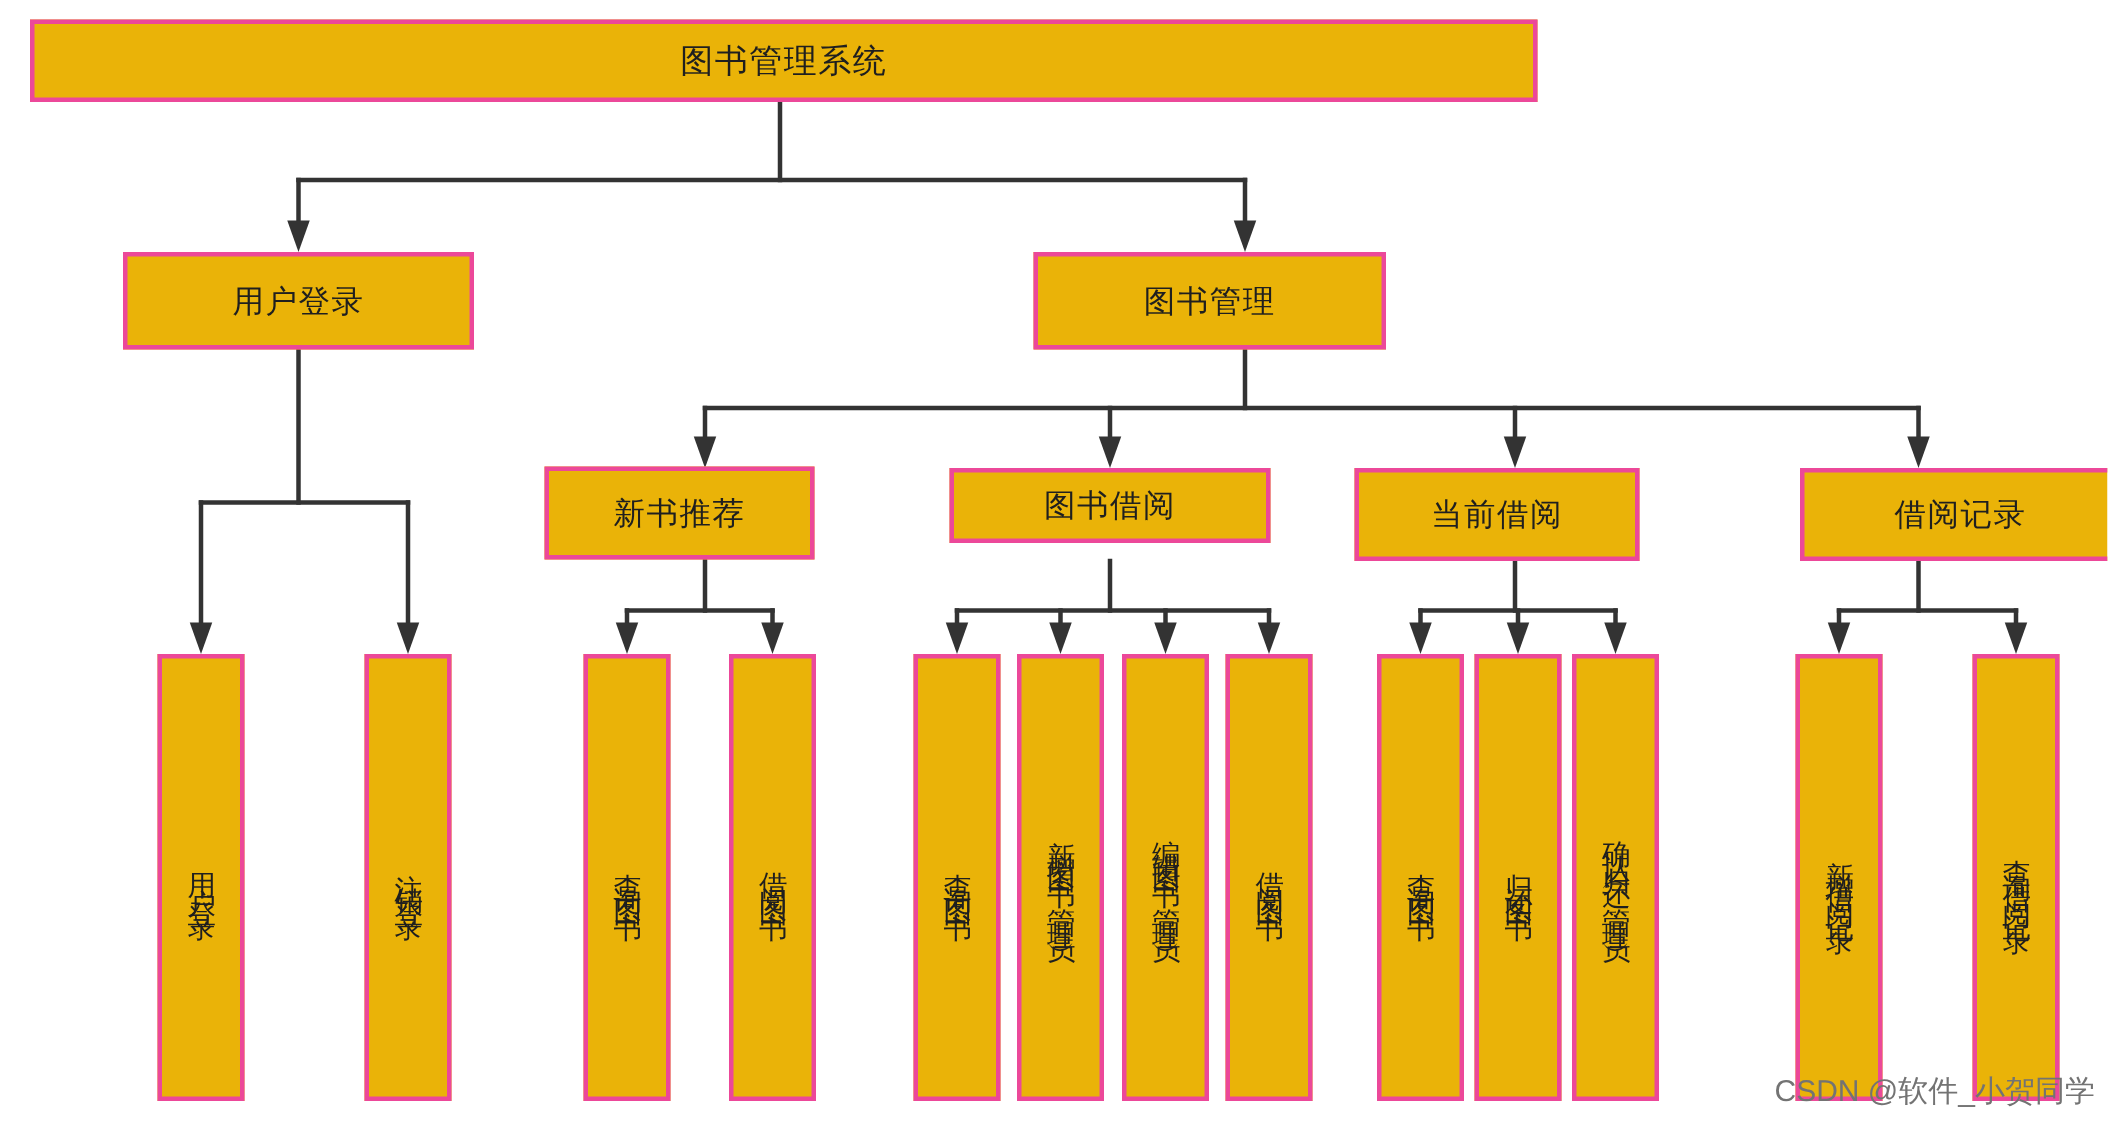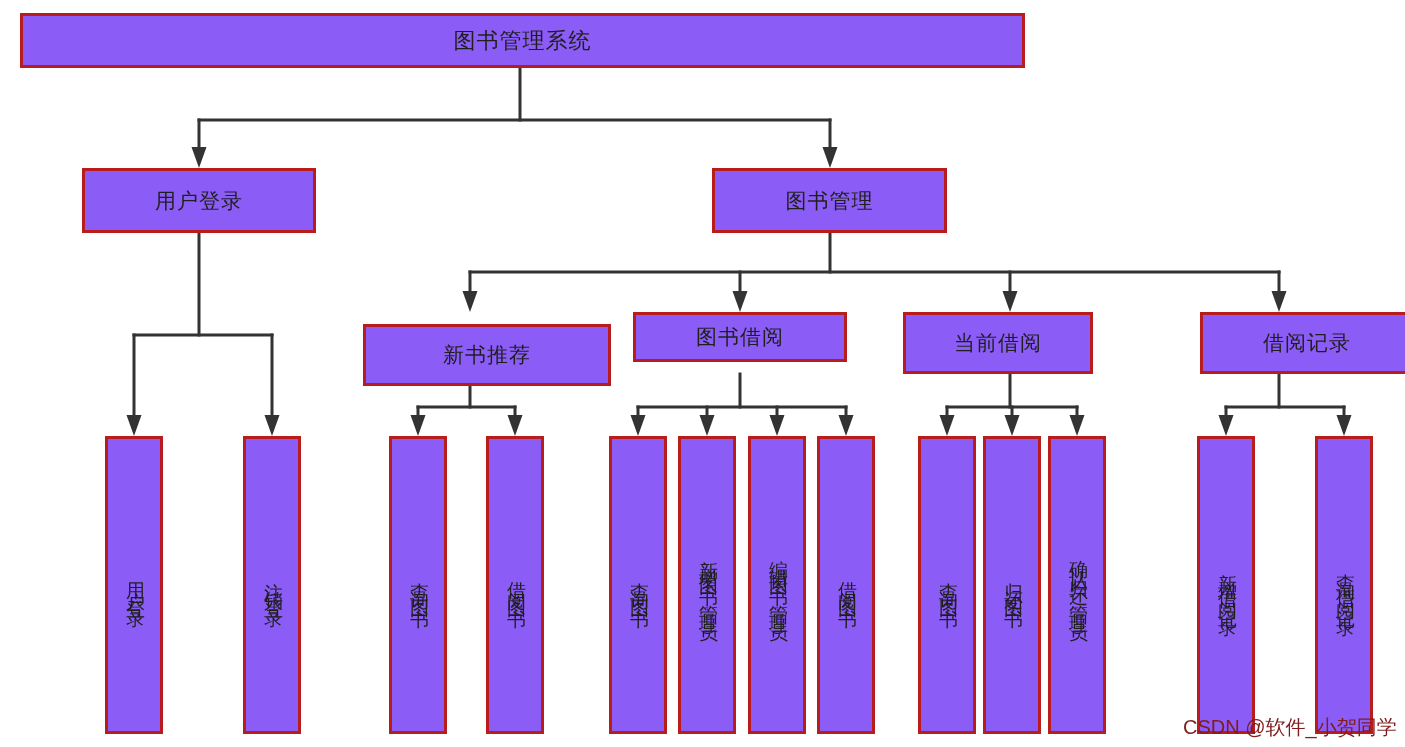--- a/index.html
+++ b/index.html
@@ -17,28 +17,27 @@
   }
   #connector-svg {
     position: absolute;
     left: 0;
     top: 0;
     z-index: 1;
   }
   .node {
     position: absolute;
     box-sizing: border-box;
-    border: 3px solid #b91c1c;
-    background: #8b5cf6;
+    border: 3px solid #ec4899;
+    background: #eab308;
     display: flex;
     align-items: center;
     justify-content: center;
     color: #1f1f1f;
     z-index: 2;
-    font-family: Liberation Mono, monospace;
   }
   .node.h {
     font-size: 21px;
     letter-spacing: 1px;
   }
   .node.root {
     font-size: 22px;
   }
   .node.v span {
     writing-mode: vertical-rl;
@@ -47,21 +46,21 @@
     letter-spacing: 9px;
     line-height: 1;
     white-space: nowrap;
   }
   #watermark {
     position: absolute;
     left: 1183px;
     top: 714px;
     z-index: 5;
     font-size: 20px;
-    color: #7f1d1d;
+    color: #737373;
     white-space: nowrap;
   }
 </style>
 </head>
 <body>
 
 <div id="canvas">
 
   <svg id="connector-svg" width="1405" height="747" viewBox="0 0 1405 747">
     <g stroke="#333333" stroke-width="3" stroke-linecap="square" fill="none">
@@ -136,25 +135,25 @@
     </g>
   </svg>
 
   <div class="node h root" style="left:20px; top:13px; width:1005px; height:55px;">
     <span>图书管理系统</span>
   </div>
 
   <div class="node h" style="left:82px; top:168px; width:234px; height:65px;">
     <span>用户登录</span>
   </div>
-  <div class="node h" style="left:712px; top:168px; width:235px; height:65px;">
+  <div class="node h" style="left:689px; top:168px; width:235px; height:65px;">
     <span>图书管理</span>
   </div>
 
-  <div class="node h" style="left:363px; top:324px; width:248px; height:62px;justify-content:center;">
+  <div class="node h" style="left:363px; top:311px; width:180px; height:62px;justify-content:center;">
     <span>新书推荐</span>
   </div>
   <div class="node h" style="left:633px; top:312px; width:214px; height:50px;">
     <span>图书借阅</span>
   </div>
   <div class="node h" style="left:903px; top:312px; width:190px; height:62px;">
     <span>当前借阅</span>
   </div>
   <div class="node h" style="left:1200px; top:312px; width:214px; height:62px;">
     <span>借阅记录</span>

